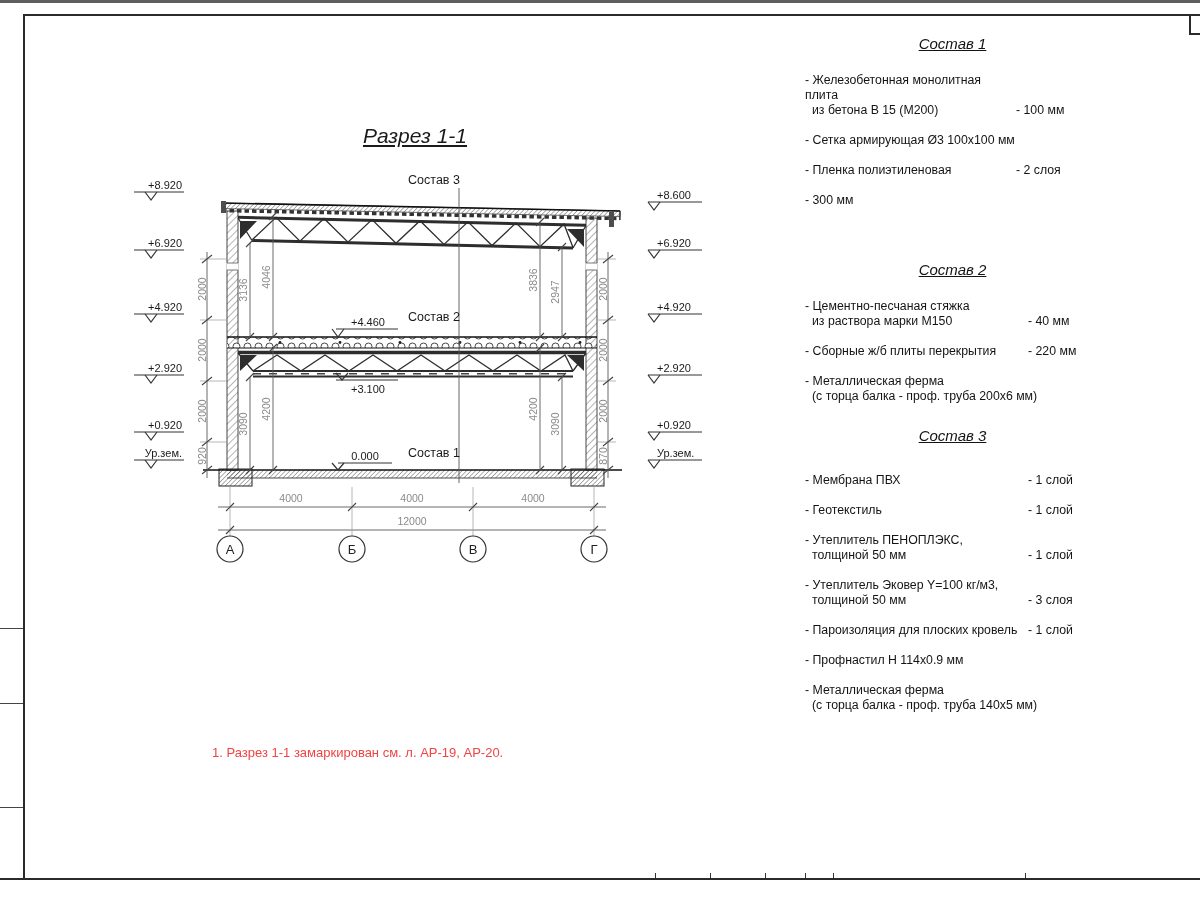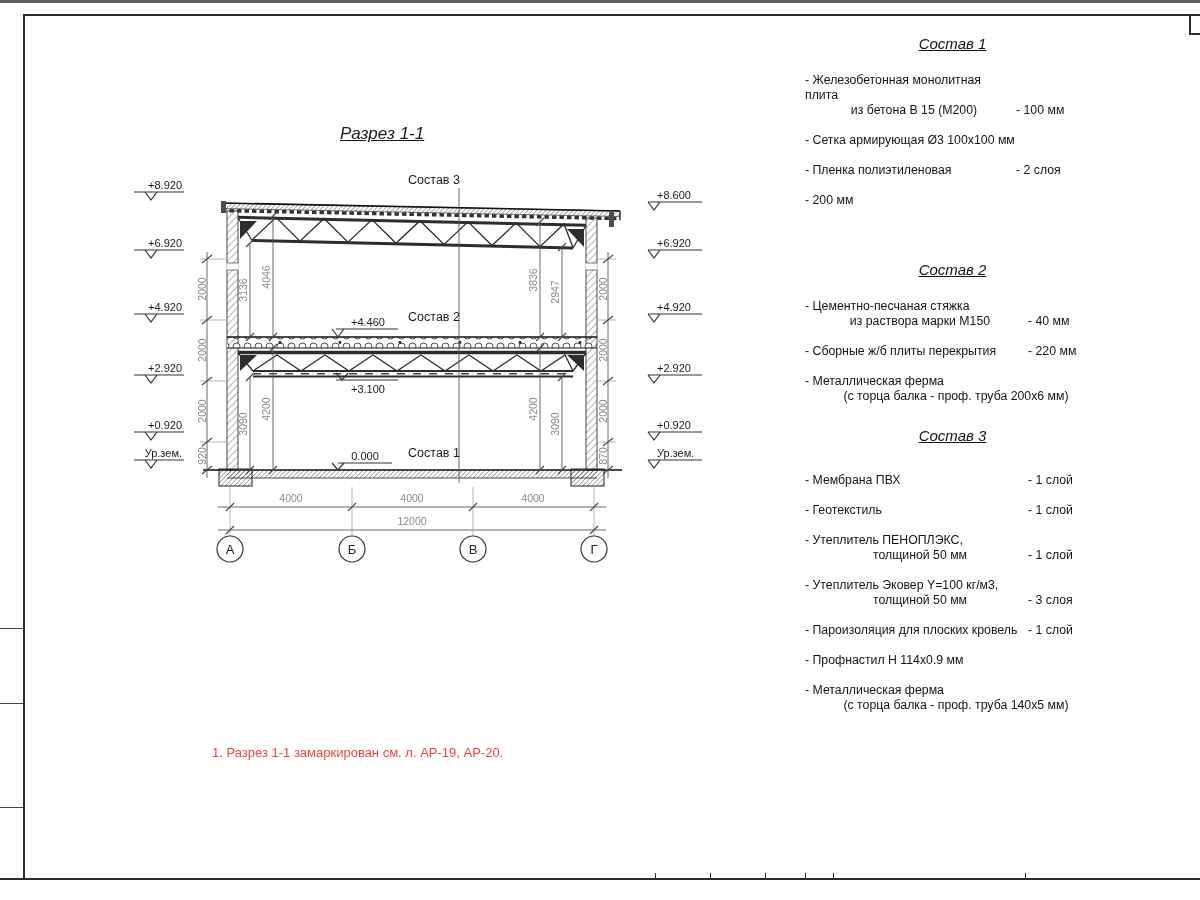--- a/index.html
+++ b/index.html
@@ -9,30 +9,30 @@
   
   .topbar{left:0;top:0;width:1200px;height:3px;background:#5f5f5f;}
   .frame-top{left:23px;top:14px;width:1177px;height:2px;background:#2b2b2b;}
   .frame-left{left:23px;top:14px;width:2px;height:866px;background:#2b2b2b;}
   .frame-bottom{left:0;top:878px;width:1200px;height:2px;background:#2b2b2b;}
   .notch-v{left:1189px;top:14px;width:2px;height:20px;background:#2b2b2b;}
   .notch-h{left:1189px;top:33px;width:11px;height:2px;background:#2b2b2b;}
   .mcell{left:0;width:23px;height:1px;background:#444;}
   .tick-b{top:873px;width:1px;height:5px;background:#333;}
   
-  .dwg-title{left:340px;top:124px;width:150px;font-size:17px;
+  .dwg-title{left:340px;top:124px;width:150px;text-align:center;font-size:21px;
              font-style:italic;text-decoration:underline;color:#1a1a1a;}
   
   .note{left:212px;top:745px;font-size:13px;color:#ef4444;}
   
   .spec-block{position:absolute;left:805px;width:295px;font-size:12.3px;line-height:15px;color:#141414;}
   .spec-heading{text-align:center;font-size:15px;font-style:italic;text-decoration:underline;margin-bottom:22px;}
   .spec-item{display:flex;align-items:flex-end;margin-bottom:15px;}
   .spec-name{flex:1;}
-  .spec-name .l2{padding-left:7px;text-align:center;}
+  .spec-name .l2{padding-left:7px;}
   .spec-name .l2:empty{display:none;}
   .spec-value{width:72px;white-space:nowrap;}
   .spec-value:empty{width:0;}
   #sb1 .spec-value{padding-right:12px;}
   #sb3 .spec-heading{margin-bottom:30px;}
   svg text{font-family:"Liberation Sans",sans-serif;}
 </style>
 </head>
 <body>
 
@@ -245,21 +245,21 @@
         </div>
       <div class="spec-value"></div>
     </div>
     <div class="spec-item">
       <div class="spec-name">
           <div>- Пленка полиэтиленовая</div>
         </div>
       <div class="spec-value">- 2 слоя</div>
     </div>
     <div class="spec-item">
-      <div class="spec-value">- 200 мм</div>
+      <div class="spec-value">- 300 мм</div>
     </div>
   </div>
 
   <div id="sb2" class="spec-block" style="top:262px">
     <div class="spec-heading">Состав 2</div>
     <div class="spec-item">
       <div class="spec-name">
           <div>- Цементно-песчаная стяжка</div>
           <div class="l2">из раствора марки М150</div>
         </div>

